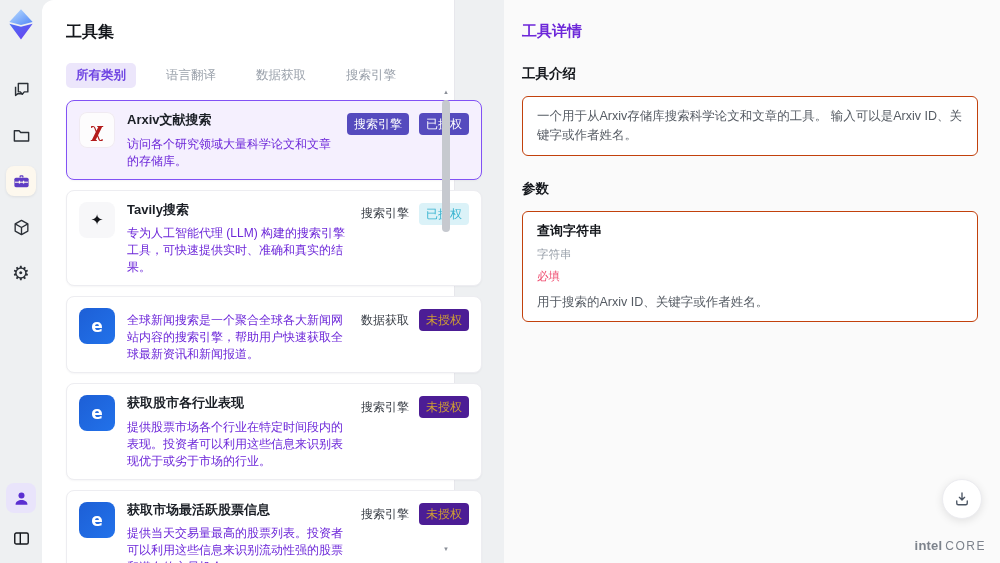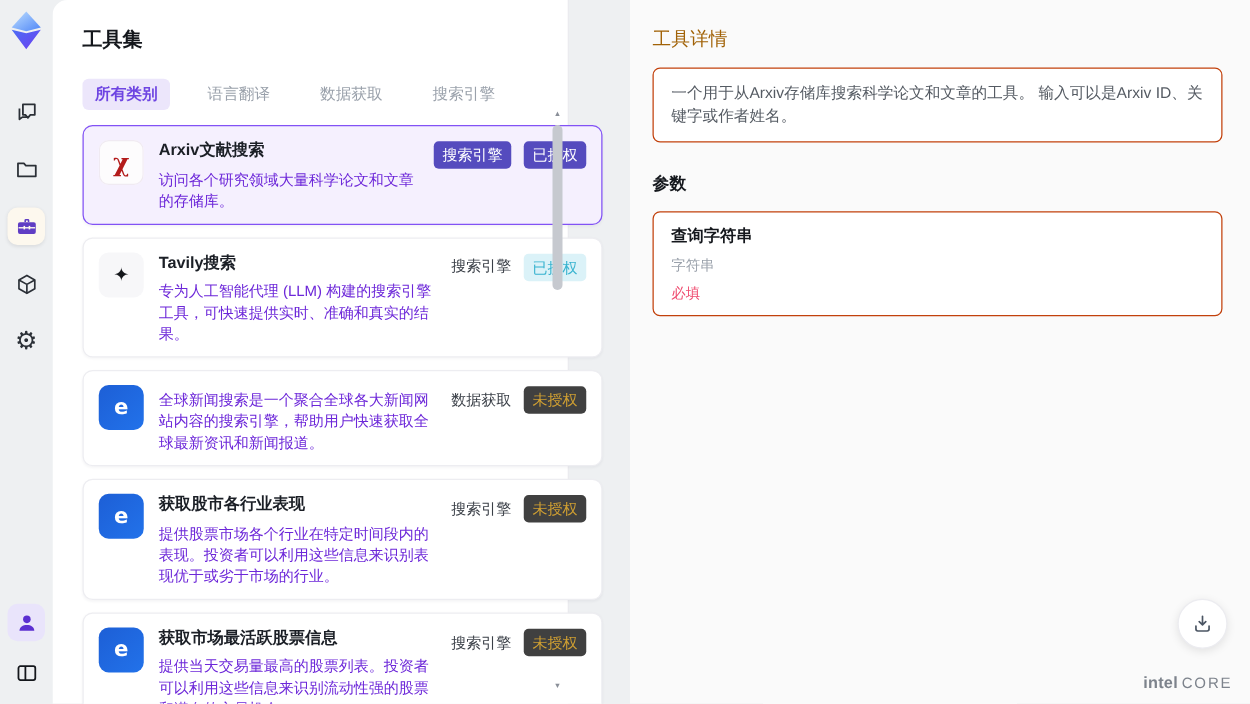--- a/index.html
+++ b/index.html
@@ -59,39 +59,39 @@
     color:#fff; font-size:17px; font-weight:800; font-family:"DejaVu Sans",sans-serif;
     background:transparent;
   }
   .tool-body { flex:1; min-width:0; }
   .tool-name { font-size:13px; font-weight:700; color:#1b1f26; line-height:1.5; }
   .tool-desc { font-size:12px; color:#6d28d9; line-height:1.42; max-width:252px; margin-top:6px; }
   .tool-tags { display:flex; gap:10px; align-items:center; margin-left:8px; margin-top:3px; }
   .pill { font-size:12px; padding:2px 7px; border-radius:4px; white-space:nowrap; line-height:1.5; }
   .pill.purple { background:#554bbe; color:#fff; }
   .pill.cyan { background:#dbf2f8; color:#38b3cf; }
-  .pill.yellow { background:#404040; color:#cf9f32; }
+  .pill.yellow { background:#4c1d95; color:#cf9f32; }
   .cat-text { font-size:12px; color:#3a3f47; white-space:nowrap; line-height:1.7; }
   
   .scroll-track {
     position:absolute; right:3px; top:88px; height:465px; width:10px;
     display:flex; flex-direction:column; align-items:center;
   }
   .scroll-arrow { font-size:6px; color:#8a8f98; line-height:8px; cursor:pointer; }
   .scroll-rail { flex:1; width:8px; position:relative; }
   .scroll-thumb {
     position:absolute; top:4px; left:0; width:8px; height:132px;
     background:#c6c9cf; border-radius:4px; cursor:pointer;
   }
   
   .detail-panel {
     position:absolute; left:504px; top:0; bottom:0; right:0;
     background:#fafafa; padding:22px 22px 0 18px;
   }
-  .detail-title { font-size:15px; font-weight:400; color:#a16207; }
+  .detail-title { font-size:15px; font-weight:700; color:#6d28d9; }
   .section-h { font-size:13.5px; font-weight:700; color:#14171c; margin-top:24px; }
   .box {
     background:#fff; border:1px solid #c2410c; border-radius:6px;
     margin-top:13px; padding:10px 14px;
   }
   .intro-text { font-size:12.5px; color:#555b63; line-height:1.5; }
   .param-head { display:flex; align-items:baseline; gap:7px;flex-direction:column; }
   .param-name { font-size:13px; font-weight:700; color:#14171c; }
   .param-type { font-size:11.5px; color:#9aa1ab; }
   .param-req { font-size:11.5px; color:#ef4a6e; }
@@ -267,31 +267,33 @@
     <div class="scroll-rail">
       <div class="scroll-thumb"></div>
     </div>
     <div class="scroll-arrow">▼</div>
   </div>
 </section>
 
 <section class="detail-panel">
   <h2 class="detail-title">工具详情</h2>
 
+  <h3 class="section-h">工具介绍</h3>
   <div class="box">
     <div class="intro-text">一个用于从Arxiv存储库搜索科学论文和文章的工具。 输入可以是Arxiv ID、关键字或作者姓名。</div>
   </div>
 
   <h3 class="section-h">参数</h3>
   <div class="box">
     <div class="param-head">
       <span class="param-name">查询字符串</span>
       <span class="param-type">字符串</span>
       <span class="param-req">必填</span>
     </div>
+    <div class="param-desc">用于搜索的Arxiv ID、关键字或作者姓名。</div>
   </div>
 
   <div class="download-fab">
     <svg viewBox="0 0 24 24" fill="none" stroke="#4b5563" stroke-width="1.8" stroke-linecap="round" stroke-linejoin="round">
       <path d="M12 4v9M8.5 9.8L12 13.3l3.5-3.5"></path>
       <path d="M5 14.5v3.2a2 2 0 0 0 2 2h10a2 2 0 0 0 2-2v-3.2"></path>
     </svg>
   </div>
   <div class="brand">
     <span class="b1">intel</span>

